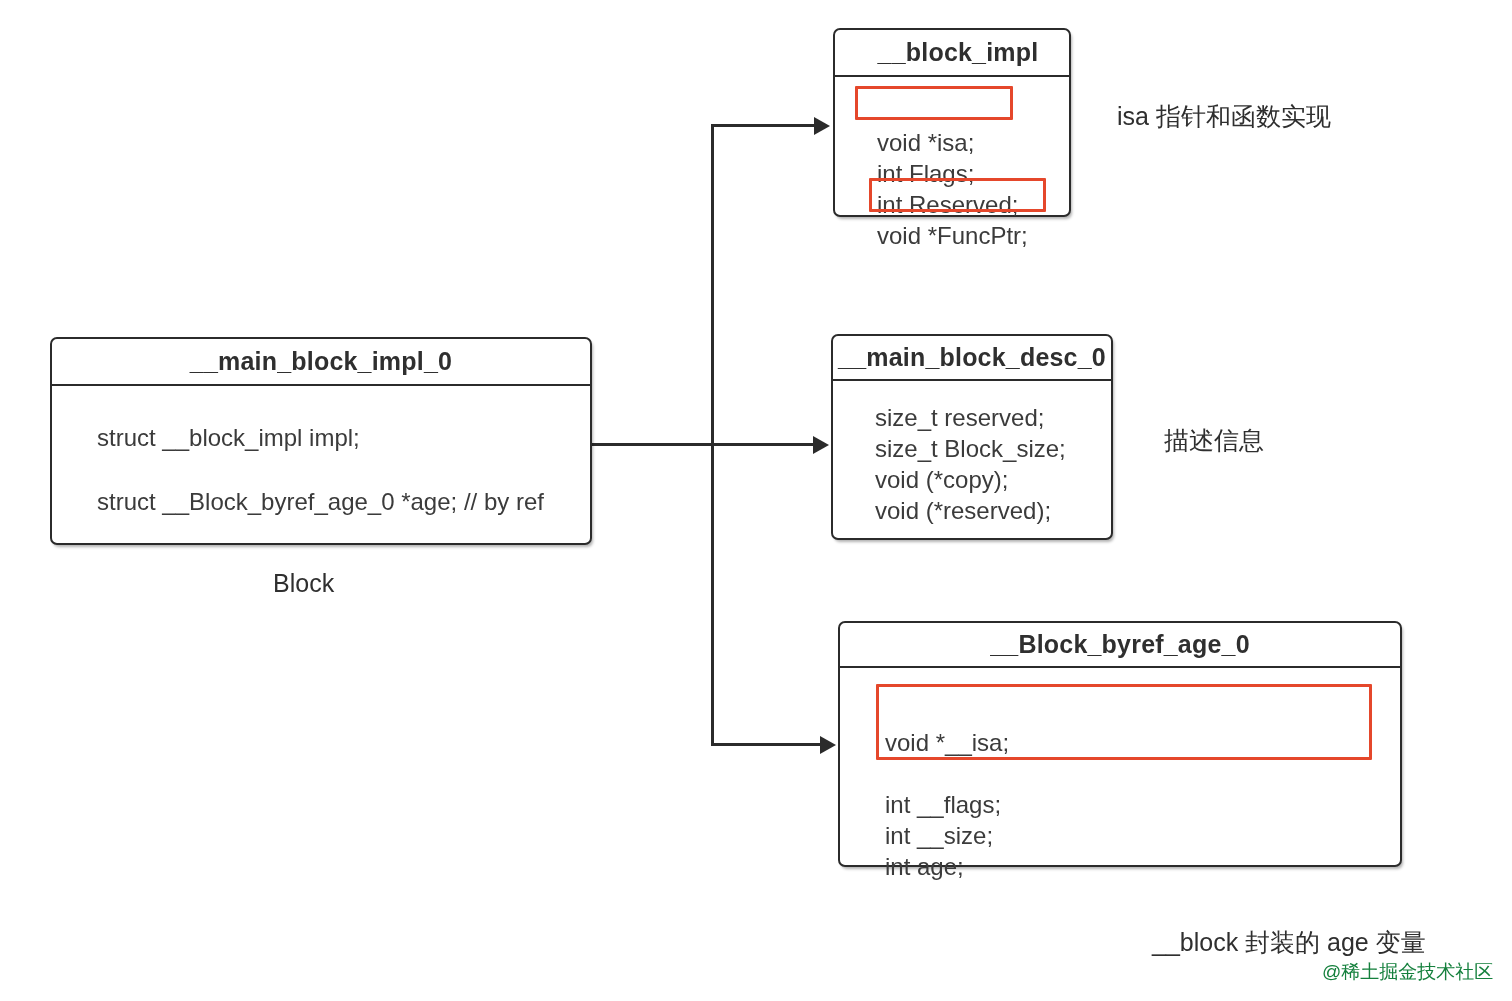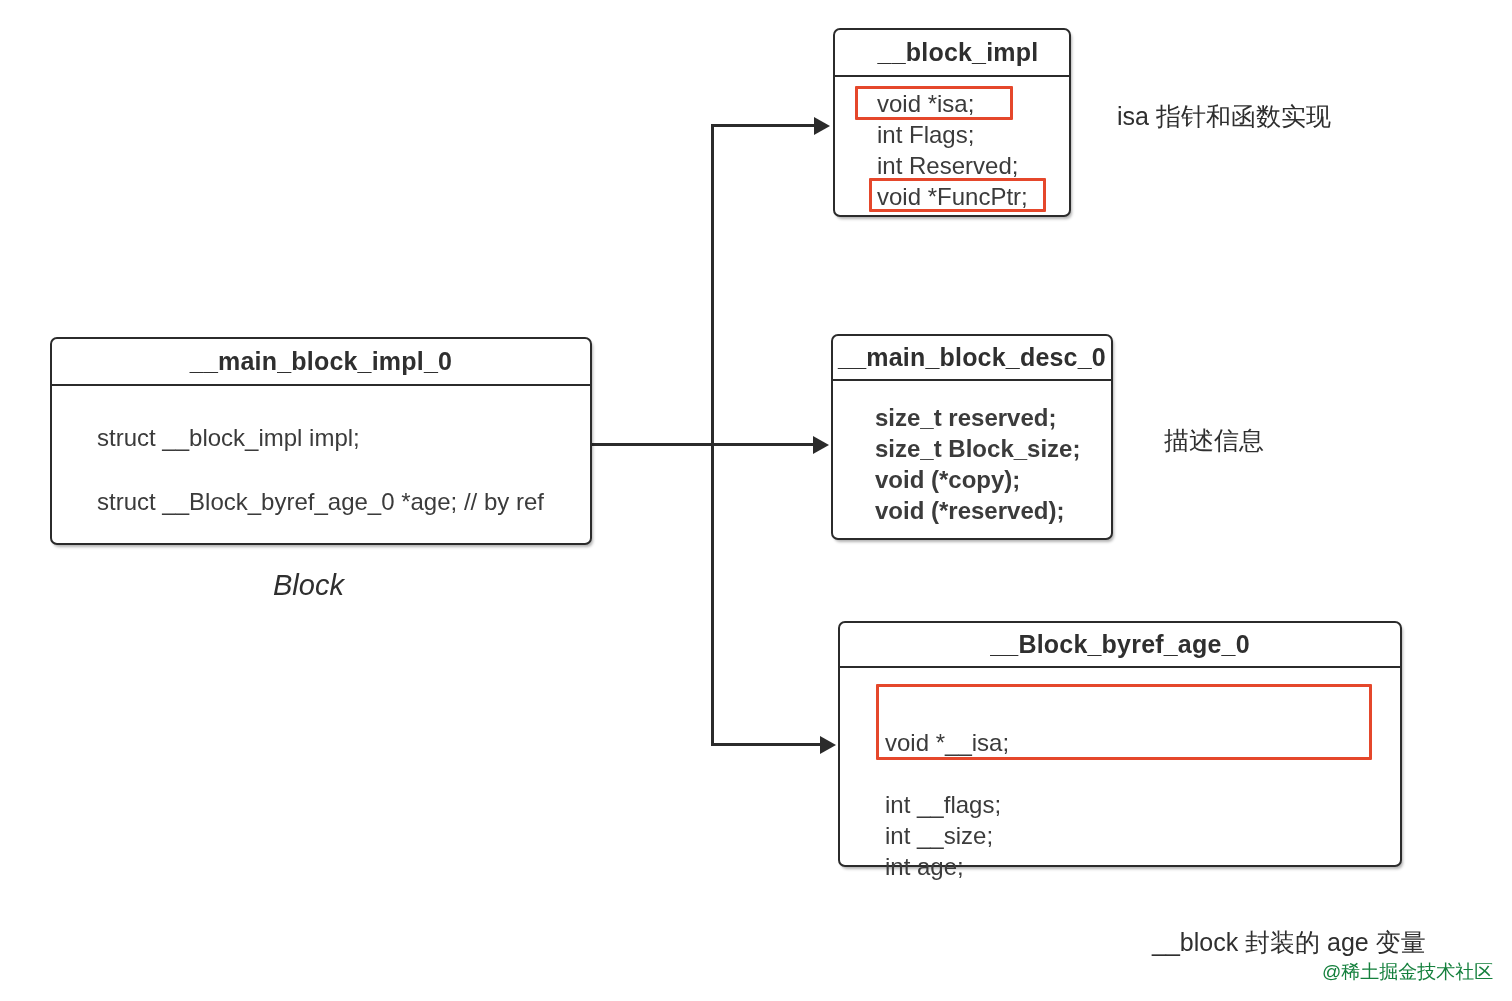--- a/index.html
+++ b/index.html
@@ -75,24 +75,23 @@
     width: 0;
     height: 0;
     border-top: 9px solid transparent;
     border-bottom: 9px solid transparent;
     border-left: 16px solid #2b2b2b;
   }
 
   
   .caption {
     position: absolute;
-    font-size: 29px;
+    font-size: 25px;
     color: #2f2f2f;
     white-space: nowrap;
-    font-style: italic;
   }
   .caption-cn {
     position: absolute;
     font-size: 25px;
     color: #2f2f2f;
     white-space: nowrap;
   }
   .watermark {
     position: absolute;
     font-size: 19px;
@@ -116,42 +115,42 @@
 
     <div class="ln ln-h" style="left:711px; top:443px; width:105px;"></div>
     <div class="arrow-head" style="left:813px; top:435.5px;"></div>
 
     <div class="ln ln-h" style="left:711px; top:743px; width:112px;"></div>
     <div class="arrow-head" style="left:820px; top:735.5px;"></div>
   </div>
 
   <div class="uml-box" style="left:833px; top:28px; width:238px; height:189px;">
     <div class="uml-title" style="height:47px;padding-left:12px;">__block_impl</div>
-    <div class="uml-body" style="height:103px; padding:16px 0 0 40px;">
+    <div class="uml-body" style="height:103px; padding:16px 0 0 40px;margin-top:39px;">
       <div class="uml-line" style="position:absolute; left:42px; top:15px;">void *isa;</div>
       <div class="uml-line" style="position:absolute; left:42px; top:46px;">int Flags;</div>
       <div class="uml-line" style="position:absolute; left:42px; top:77px;">int Reserved;</div>
       <div class="uml-line" style="position:absolute; left:42px; top:108px;">void *FuncPtr;</div>
     </div>
   </div>
 
   <div class="redbox" style="left:855px; top:86px; width:158px; height:34px;"></div>
   <div class="redbox" style="left:869px; top:178px; width:177px; height:34px;"></div>
 
   <div class="uml-box" style="left:50px; top:337px; width:542px; height:208px;">
     <div class="uml-title" style="height:47px;text-align:right;">__main_block_impl_0</div>
     <div class="uml-body" style="height:155.5px;">
       <div class="uml-line" style="position:absolute; left:45px; top:40px;">struct __block_impl impl;</div>
       <div class="uml-line" style="position:absolute; left:45px; top:104px;">struct __Block_byref_age_0 *age; // by ref</div>
     </div>
   </div>
 
   <div class="uml-box" style="left:831px; top:334px; width:282px; height:206px;">
     <div class="uml-title" style="height:45px;">__main_block_desc_0</div>
-    <div class="uml-body" style="height:155.5px;font-weight:bold;">
+    <div class="uml-body" style="height:155.5px;">
       <div class="uml-line" style="position:absolute; left:42px; top:25px;">size_t reserved;</div>
       <div class="uml-line" style="position:absolute; left:42px; top:56px;">size_t Block_size;</div>
       <div class="uml-line" style="position:absolute; left:42px; top:87px;">void (*copy);</div>
       <div class="uml-line" style="position:absolute; left:42px; top:118px;">void (*reserved);</div>
     </div>
   </div>
 
   <div class="uml-box" style="left:838px; top:621px; width:564px; height:246px;">
     <div class="uml-title" style="height:45px;">__Block_byref_age_0</div>
     <div class="uml-body" style="height:195.5px;">

